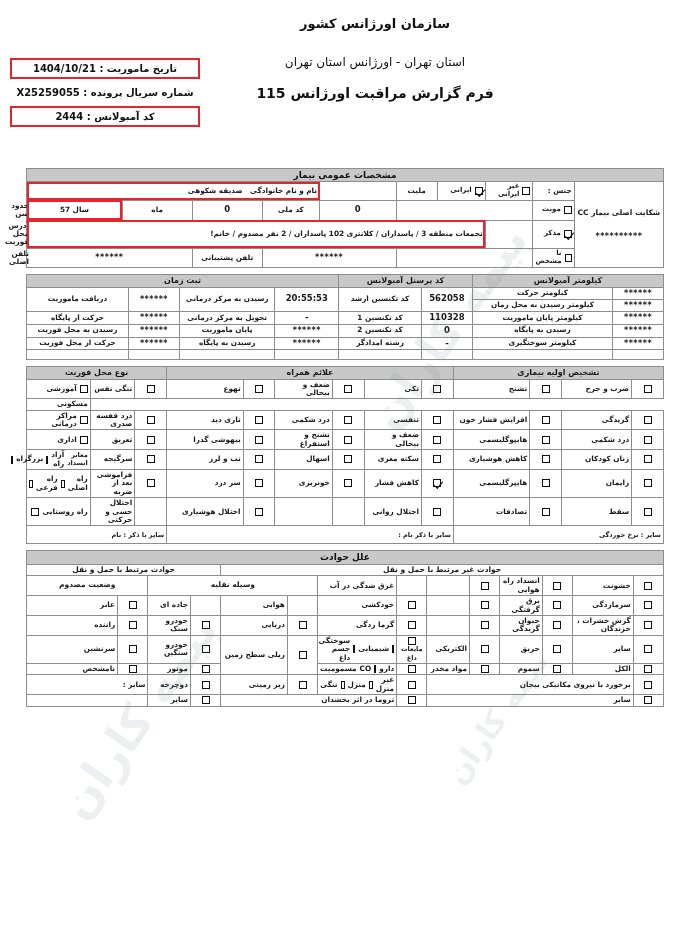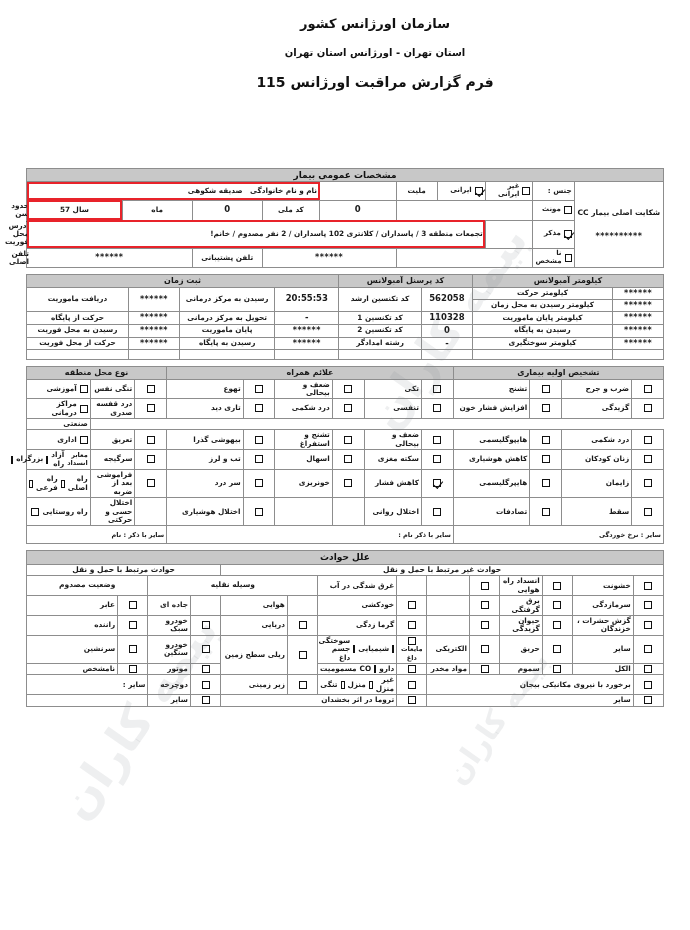--- a/index.html
+++ b/index.html
@@ -51,24 +51,24 @@
     width: 108px; height: 126px;
   }
   .titles {
     position: absolute;
     right: 150px; top: 16px;
     width: 330px;
     text-align: center;
   }
   .t-main {
     font-size: 13px; font-weight: bold; color: #111;
-    letter-spacing: 0.2px; margin-bottom: 16px;
+    letter-spacing: 0.2px; margin-bottom: 24px;
   }
   .t-sub {
-    font-size: 10px; font-weight: bold; color: #111;
+    font-size: 12px; font-weight: normal; color: #111;
     margin-bottom: 16px;
   }
   .t-form {
     font-size: 14px; font-weight: bold; color: #111;
   }
   .hdr-right {
     position: absolute;
     left: 10px; top: 58px;
     width: 190px;
     text-align: left;
@@ -174,20 +174,34 @@
 
   <div class="header">
 
 
     <div class="titles">
       <div class="t-main">سازمان اورژانس کشور</div>
       <div class="t-sub">استان تهران - اورژانس استان تهران</div>
       <div class="t-form">فرم گزارش مراقبت اورژانس 115</div>
     </div>
 
+    <div class="hdr-right">
+      <div class="hdr-line boxed">
+        <span>تاریخ ماموریت :</span>
+        <span>1404/10/21</span>
+      </div>
+      <div class="hdr-line">
+        <span>شماره سریال پرونده :</span>
+        <span>X25259055</span>
+      </div>
+      <div class="hdr-line boxed">
+        <span>کد آمبولانس :</span>
+        <span>2444</span>
+      </div>
+    </div>
   </div>
 
   <div class="sheet">
 
     <table class="grid">
       <colgroup>
         <col style="width:14%">
           <col style="width:6.5%">
           <col style="width:7.5%">
         <col style="width:7.5%">
@@ -374,21 +388,21 @@
         <col style="width:5%">
           <col style="width:12%">
         <col style="width:5%">
           <col style="width:7%">
         <col style="width:10%">
       </colgroup>
       <tbody>
           <tr>
         <td class="subhead" colspan="4">تشخیص اولیه بیماری</td>
         <td class="subhead" colspan="6">علائم همراه</td>
-        <td class="subhead" colspan="3">نوع محل منطقه</td>
+        <td class="subhead" colspan="3">نوع محل فوریت</td>
       </tr>
 
       <tr>
         <td class="ctr"><span class="cb"></span></td>
         <td class="lbl">ضرب و جرح</td>
         <td class="ctr"><span class="cb"></span></td>
         <td class="lbl">تشنج</td>
 
         <td class="ctr"><span class="cb"></span></td>
         <td class="lbl">تکی</td>
@@ -397,51 +411,51 @@
         <td class="ctr"><span class="cb"></span></td>
         <td class="lbl">تهوع</td>
 
         <td class="ctr"><span class="cb"></span></td>
         <td class="lbl">تنگی نفس</td>
 
         <td class="lbl">
           <span class="cellpair">
             <span class="cb"></span>
             <span class="txt">آموزشی</span>
-          </span>
-        </td>
-      </tr>
-
-      <tr>
-        <td class="ctr"><span class="cb"></span></td>
-        <td class="lbl">گزیدگی</td>
-        <td class="ctr"><span class="cb"></span></td>
-        <td class="lbl">افزایش فشار خون</td>
-
-        <td class="ctr"><span class="cb"></span></td>
-        <td class="lbl">تنفسی</td>
-        <td class="ctr"><span class="cb"></span></td>
-        <td class="lbl">درد شکمی</td>
-        <td class="ctr"><span class="cb"></span></td>
-        <td class="lbl">تاری دید</td>
-
-        <td class="ctr"><span class="cb"></span></td>
-        <td class="lbl">درد قفسه صدری</td>
-
-        <td class="lbl">
-          <span class="cellpair">
-            <span class="cb"></span>
-            <span class="txt">مراکز درمانی</span>
           </span>
         </td>
       </tr>
       <tr>
         <td colspan="12" class="nb" style="border:0;height:0;padding:0"></td>
         <td class="lbl" style="border-top:0">
-          <span>صنعتی</span>
+          <span>مسکونی</span>
+        </td>
+      </tr>
+
+      <tr>
+        <td class="ctr"><span class="cb"></span></td>
+        <td class="lbl">گزیدگی</td>
+        <td class="ctr"><span class="cb"></span></td>
+        <td class="lbl">افزایش فشار خون</td>
+
+        <td class="ctr"><span class="cb"></span></td>
+        <td class="lbl">تنفسی</td>
+        <td class="ctr"><span class="cb"></span></td>
+        <td class="lbl">درد شکمی</td>
+        <td class="ctr"><span class="cb"></span></td>
+        <td class="lbl">تاری دید</td>
+
+        <td class="ctr"><span class="cb"></span></td>
+        <td class="lbl">درد قفسه صدری</td>
+
+        <td class="lbl">
+          <span class="cellpair">
+            <span class="cb"></span>
+            <span class="txt">مراکز درمانی</span>
+          </span>
         </td>
       </tr>
 
       <tr>
         <td class="ctr"><span class="cb"></span></td>
         <td class="lbl">درد شکمی</td>
         <td class="ctr"><span class="cb"></span></td>
         <td class="lbl">هایپوگلیسمی</td>
 
         <td class="ctr"><span class="cb"></span></td>

